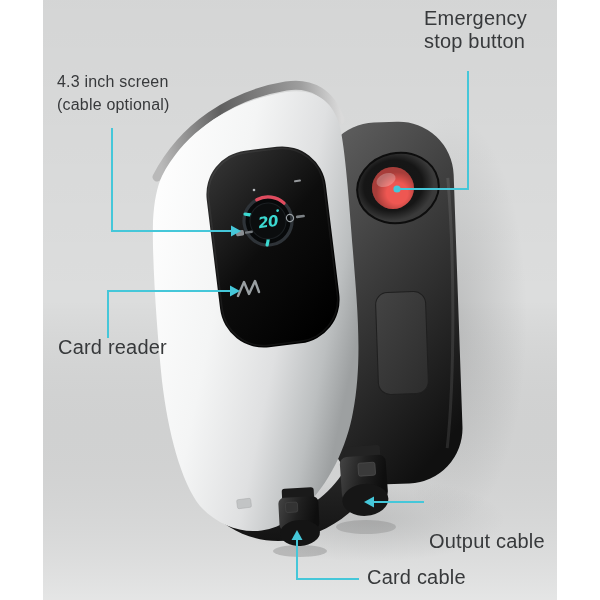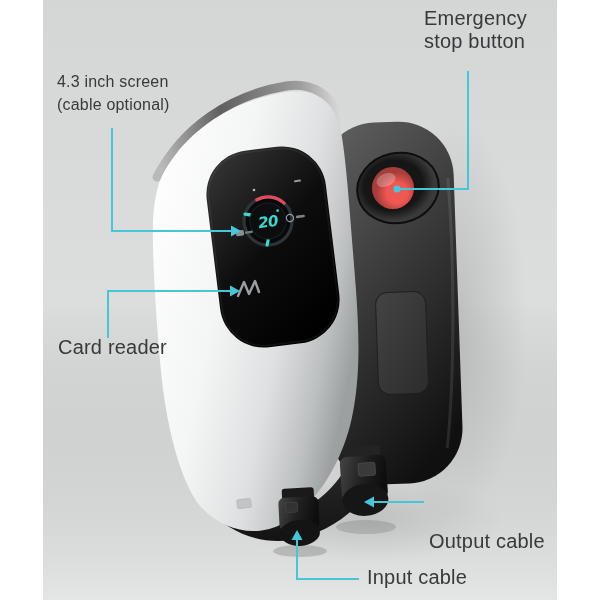--- a/index.html
+++ b/index.html
@@ -194,15 +194,15 @@
 
   <div class="label" style="left:424px;top:7px;">
     <div>Emergency</div>
     <div>stop button</div>
   </div>
 
   <div class="label" style="left:58px;top:336px;">Card reader</div>
 
   <div class="label" style="left:429px;top:490px;margin-top:40px;">Output cable</div>
 
-  <div class="label" style="left:367px;top:566px;">Input cable</div>
+  <div class="label" style="left:367px;top:566px;">Card cable</div>
 
 </div>
 
 </body></html>

